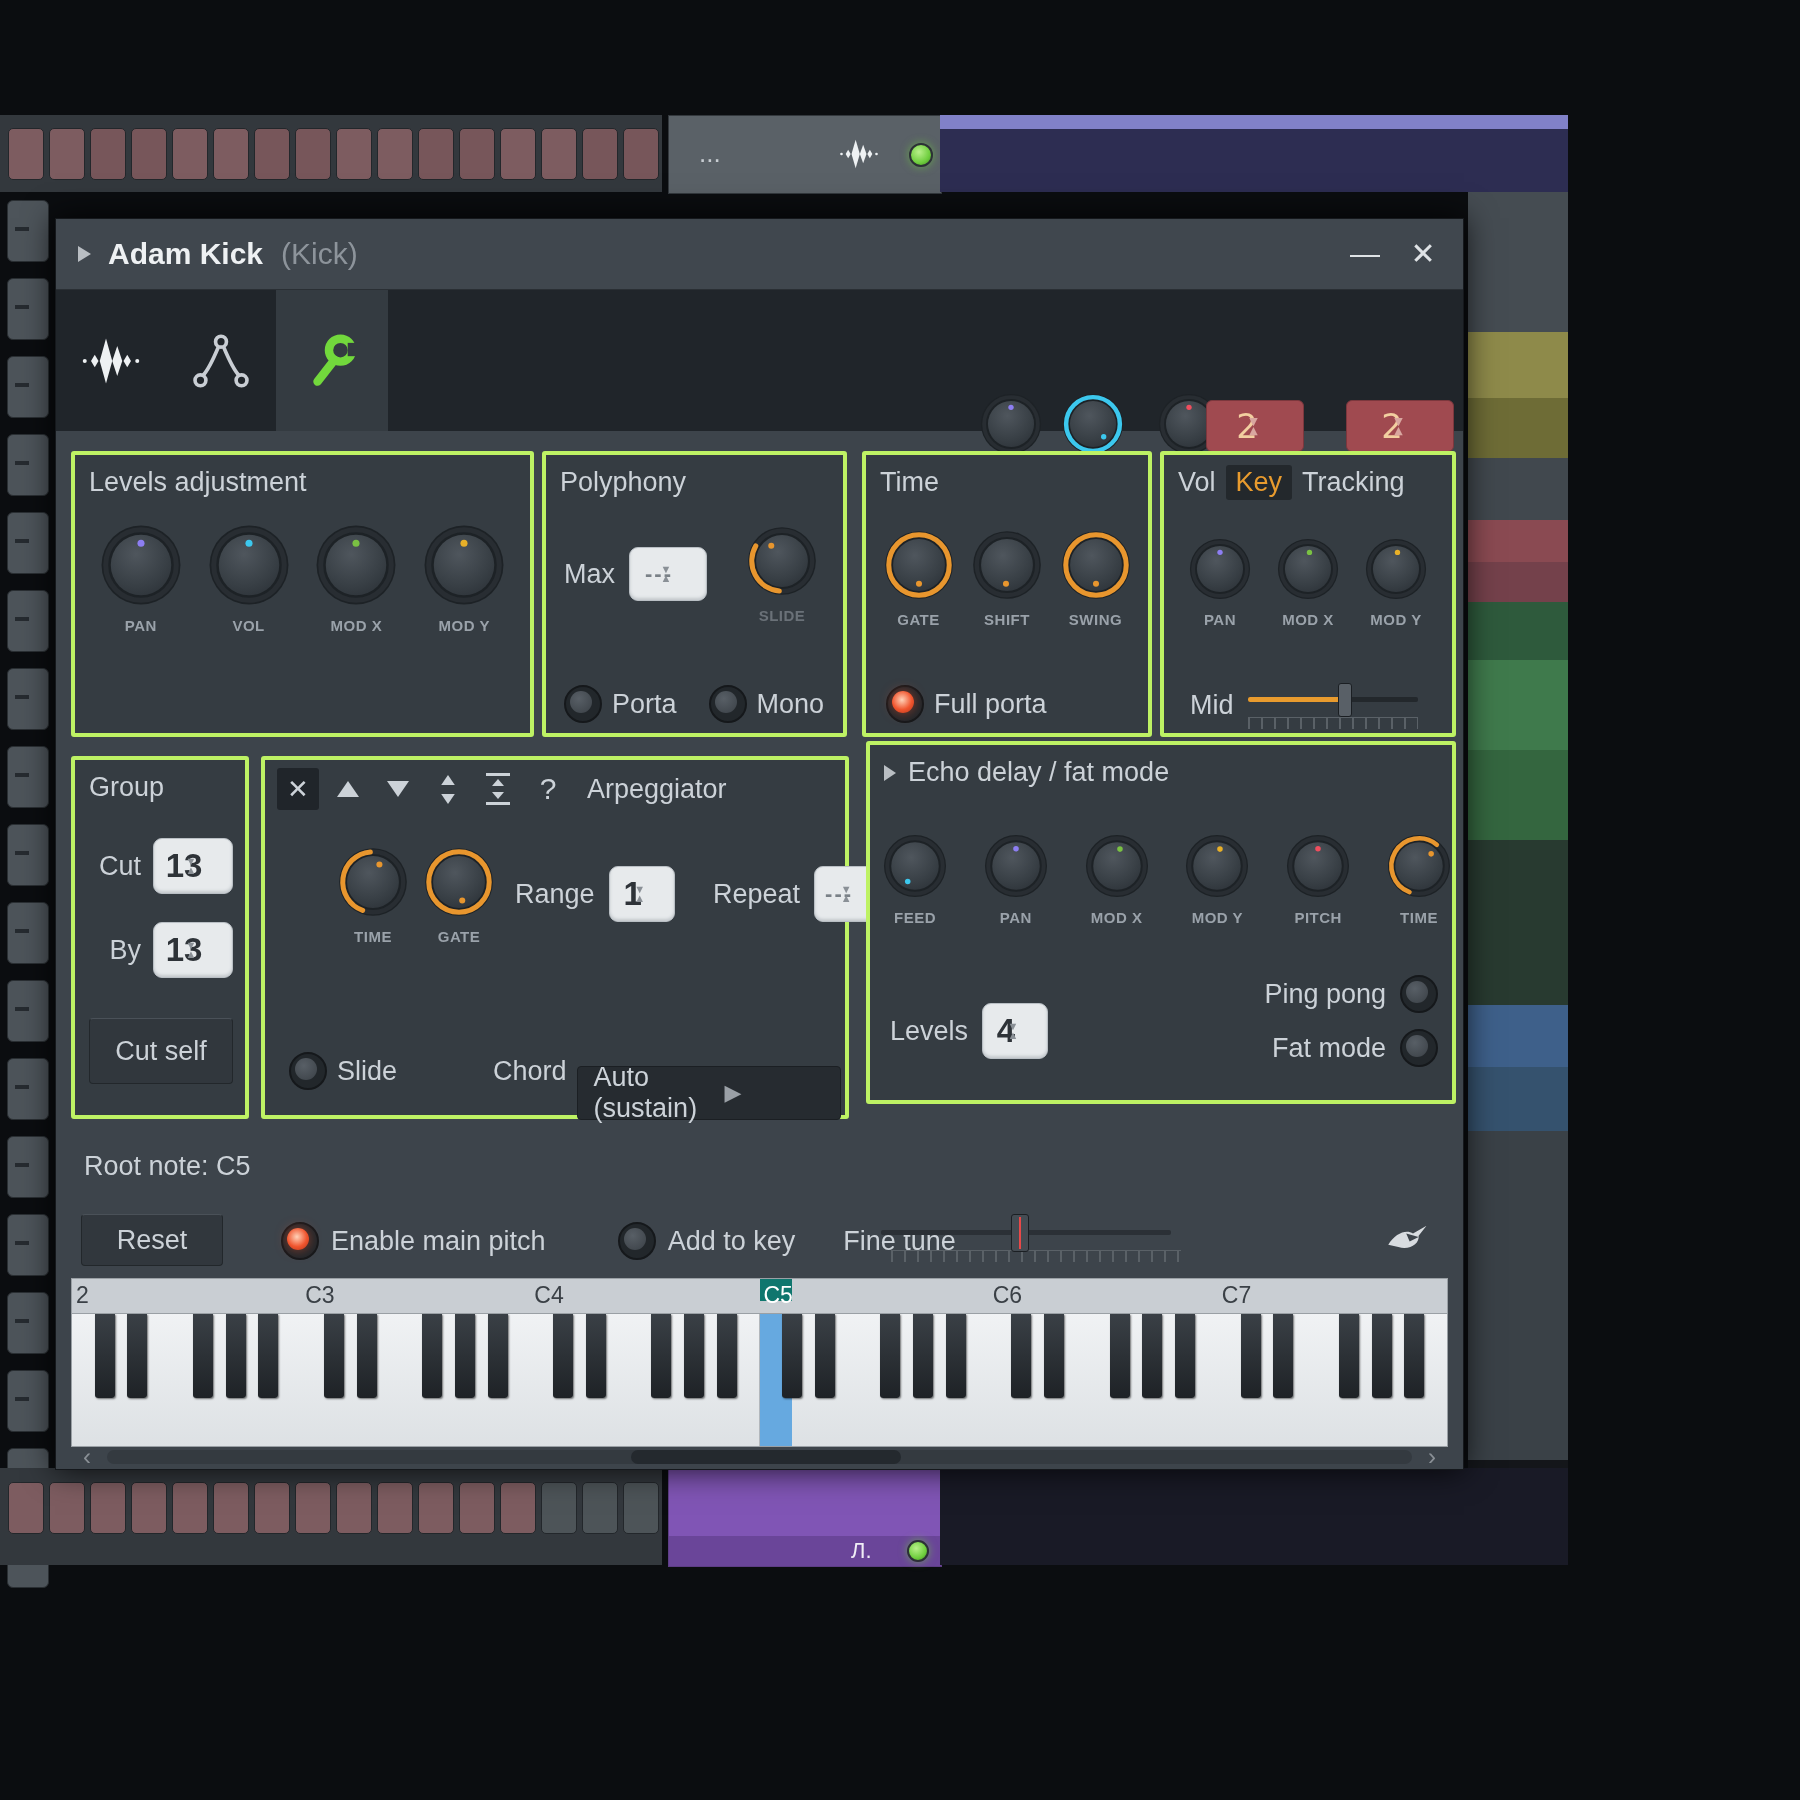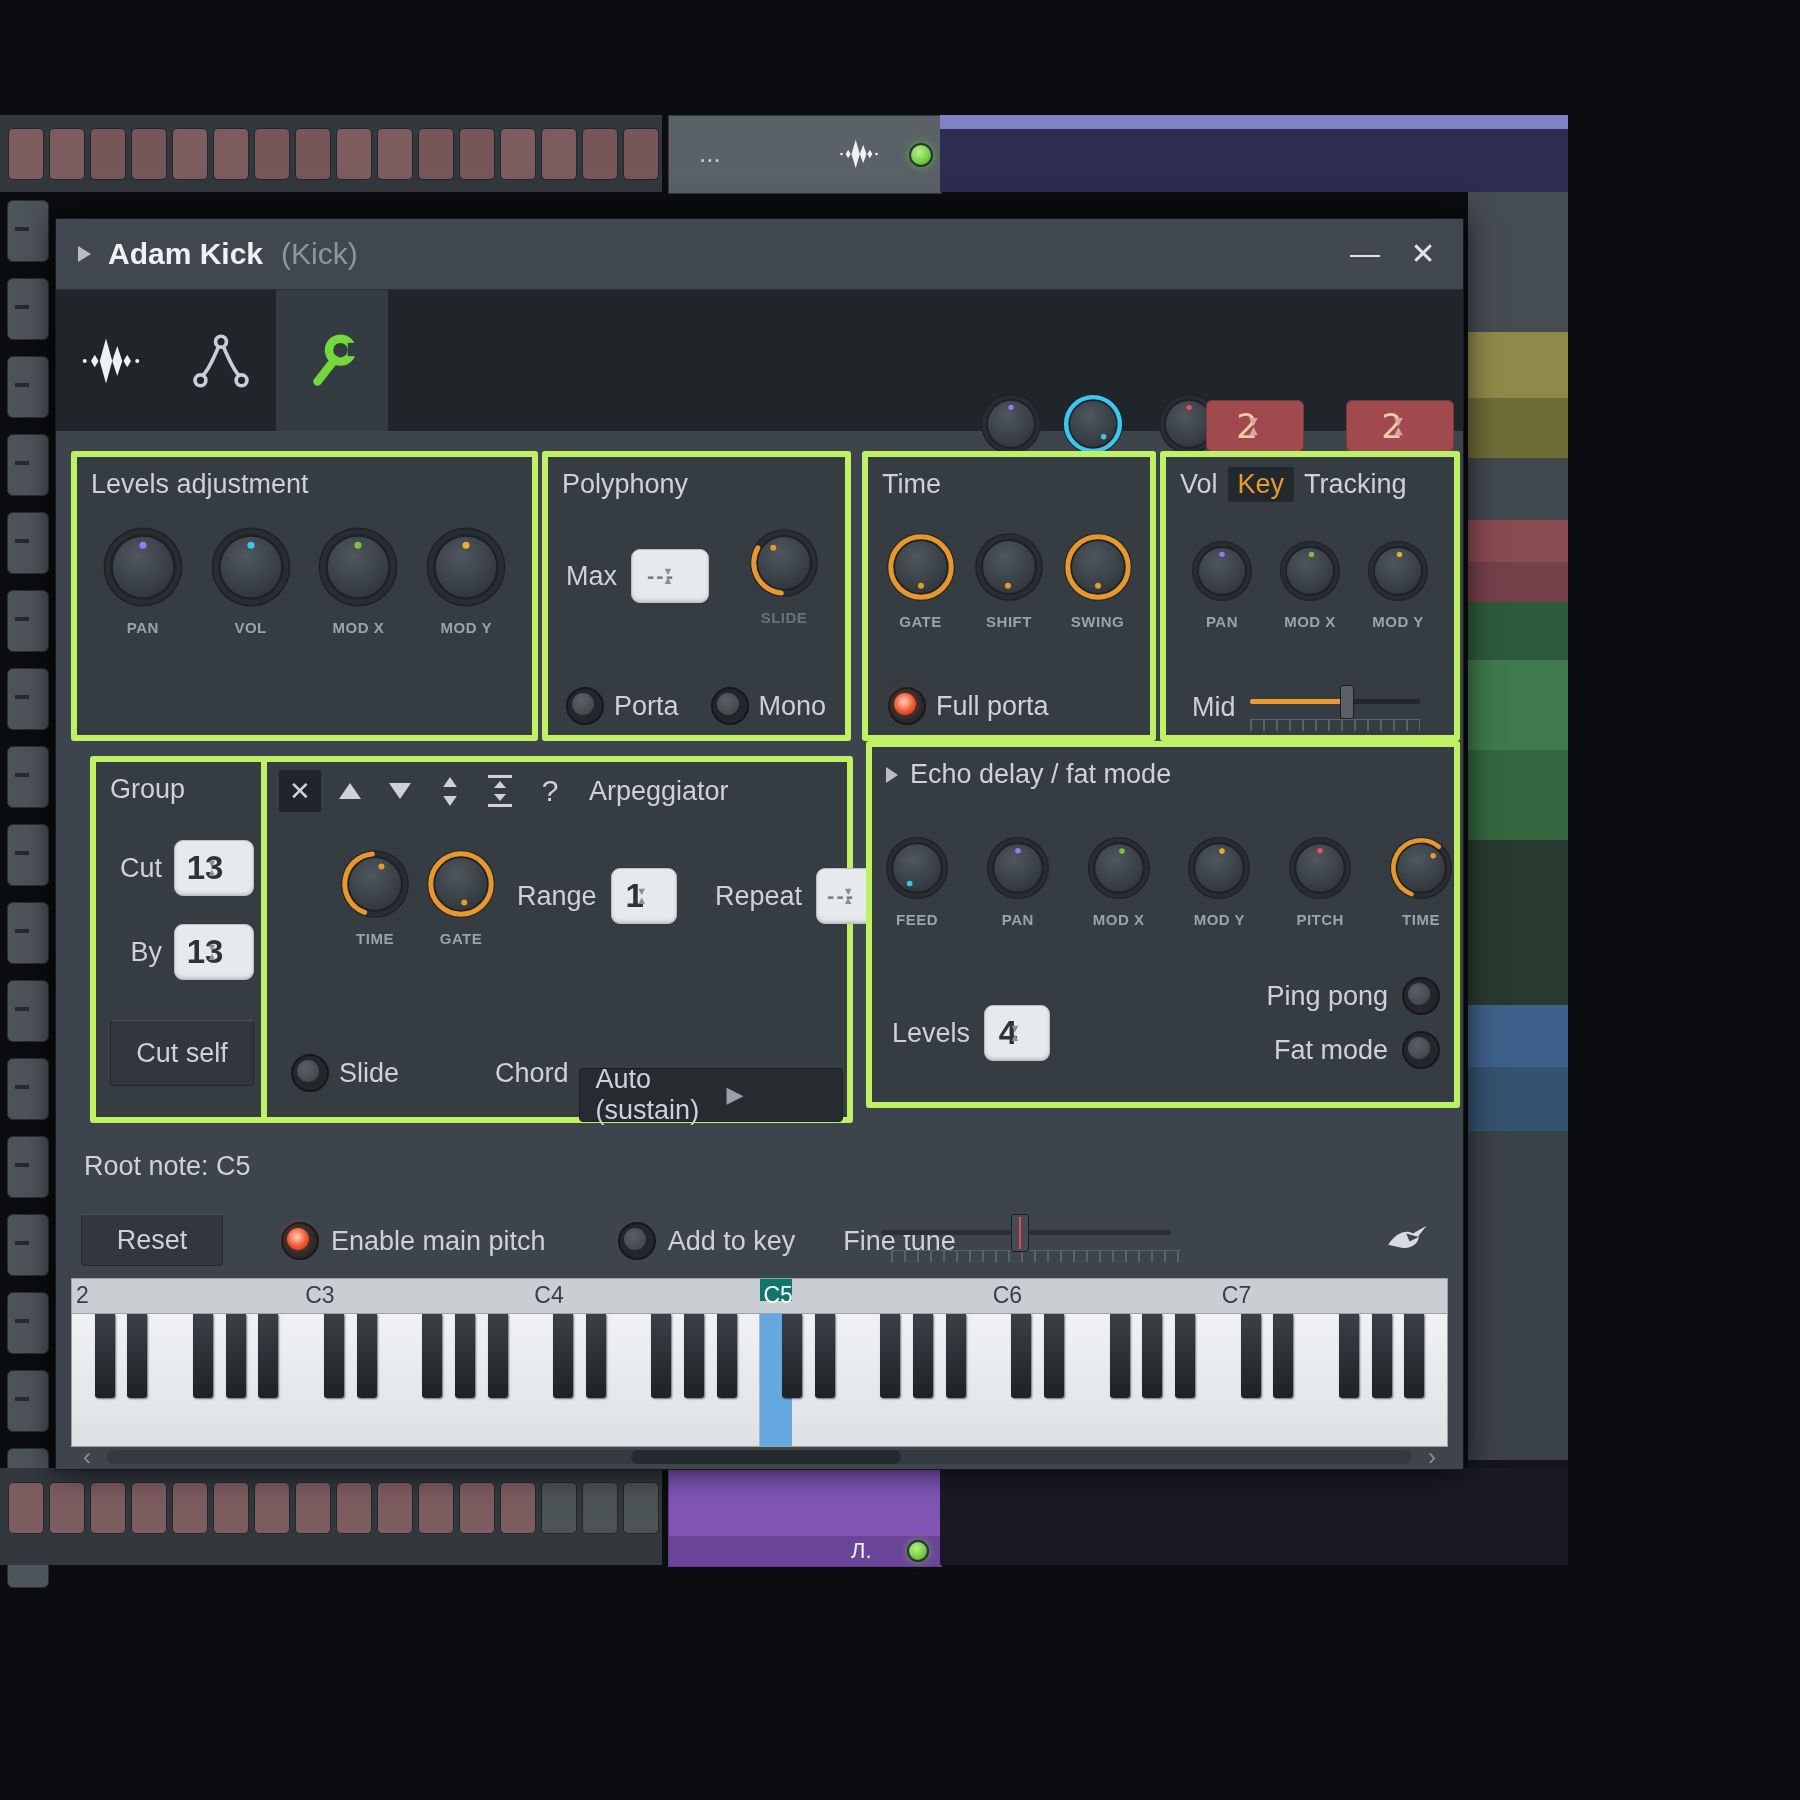--- a/index.html
+++ b/index.html
@@ -37,21 +37,21 @@
   .knoblabel{font-size:15px;font-weight:bold;letter-spacing:.5px;color:#9aa2aa;margin-top:10px;white-space:nowrap;}
   .knoblabel.dim{color:#6a7178;}
 
   .valbox{position:absolute;background:#a04a50;border-radius:6px;border:1px solid #7c373d;}
   .valbox span{position:absolute;left:0;right:16px;top:0;bottom:0;display:flex;align-items:center;justify-content:center;
                font-size:34px;color:#f2cfa0;font-family:"DejaVu Sans",sans-serif;}
   .valbox .arr{position:absolute;right:3px;font-size:11px;color:#d9a7a0;line-height:10px;}
   .tlabel{position:absolute;top:178px;font-size:15px;font-weight:bold;letter-spacing:.5px;color:#b9bfc5;}
 
   
-  .panel{position:absolute;background:#353c42;border:6px solid #bef264;border-radius:3px;}
+  .panel{position:absolute;background:#353c42;border:4px solid #bef264;border-radius:3px;}
   .ptitle{position:absolute;top:12px;left:14px;font-size:27px;color:#ccd2d8;white-space:nowrap;}
 
   
   .spin{position:relative;background:#e7eaec;border-radius:9px;border:1px solid #b9bfc4;box-shadow:inset 0 -2px 3px #c4c9cd;}
   .spin span{position:absolute;left:0;right:18px;top:0;bottom:0;display:flex;align-items:center;justify-content:center;
              font-size:33px;font-weight:bold;color:#2e3338;}
   .spin span.muted{font-size:22px;color:#7a8187;letter-spacing:2px;}
   .spin .arr{position:absolute;right:4px;font-size:11px;color:#8a9096;line-height:11px;}
 
   
@@ -490,21 +490,21 @@
         <div class="slider" style="width:170px;">
           <div class="track"></div>
               <div class="fill" style="width:96px;"></div>
           <div class="handle" style="left:90px;"></div>
         </div>
         <div class="ruler" style="width:170px;"></div>
       </div>
     </div>
   </div>
 
-  <div class="panel" style="left:15px;top:537px;width:170px;height:355px;margin-left:19px;">
+  <div class="panel" style="left:15px;top:537px;width:170px;height:355px;">
     <span class="ptitle">Group</span>
     <div class="row" style="left:14px;top:78px;gap:12px;">
       <span class="ctltext" style="width:52px;text-align:right;">Cut</span>
       <div class="spin" style="width:78px;height:54px;">
         <span>13</span>
         <span class="arr" style="top:9px;">▲</span>
             <span class="arr" style="bottom:9px;">▼</span>
       </div>
     </div>
     <div class="row" style="left:14px;top:162px;gap:12px;">

